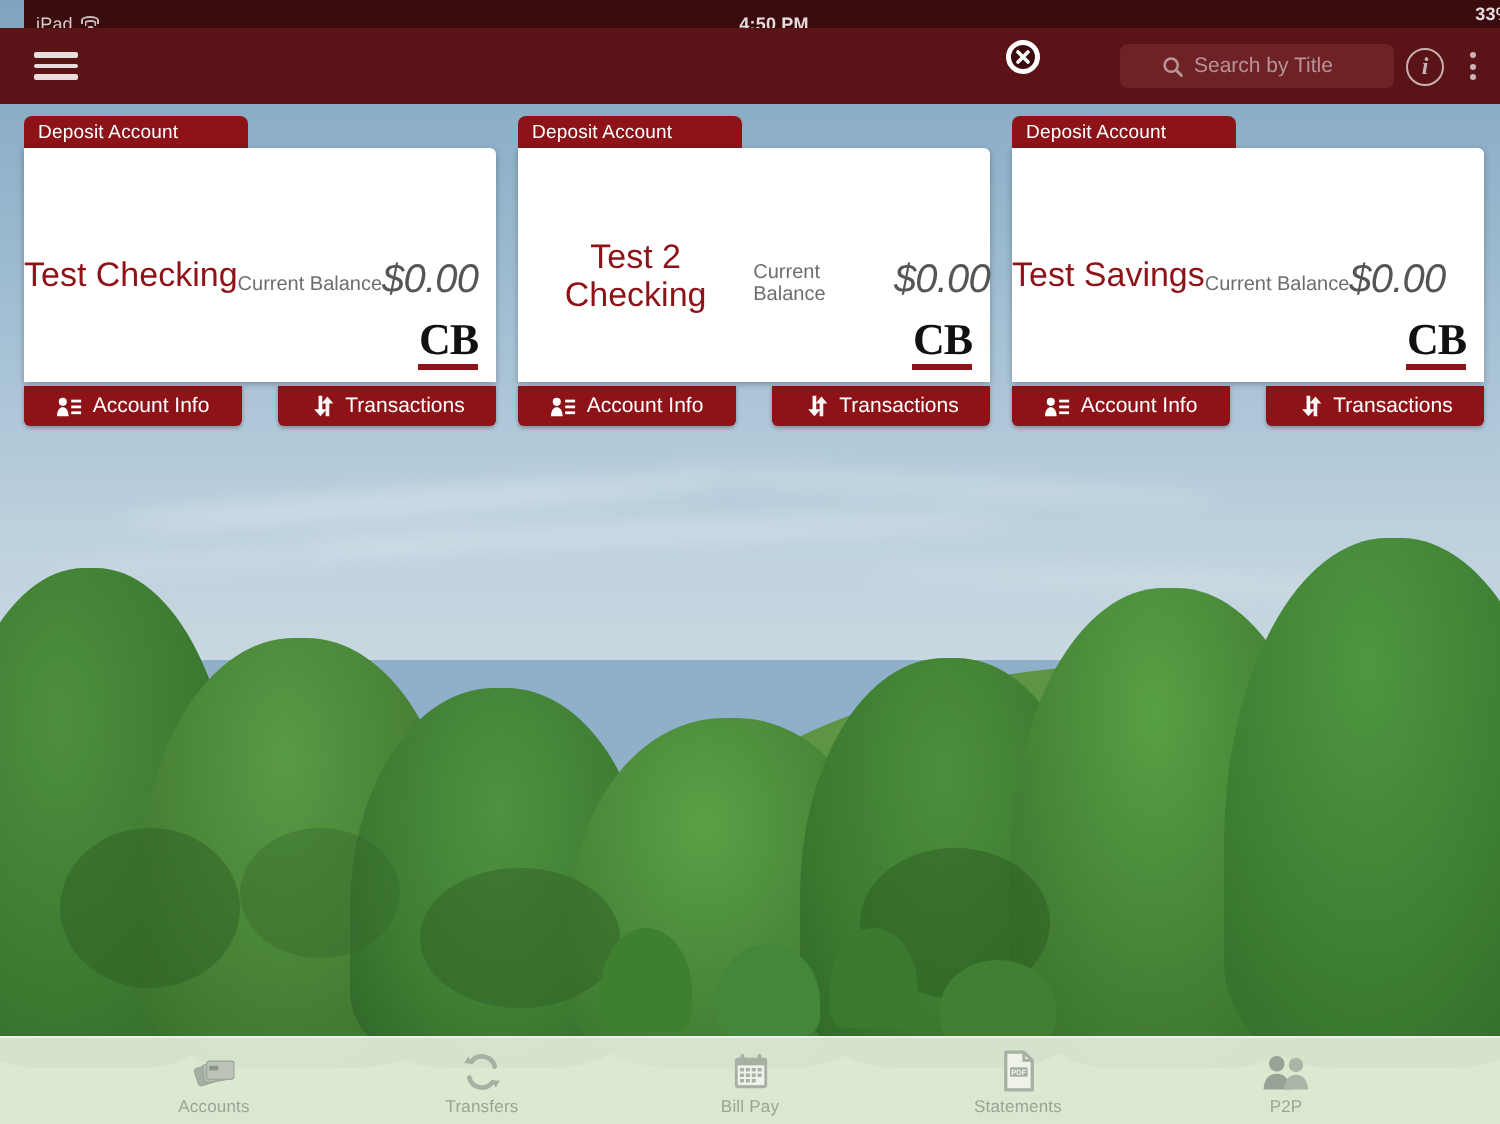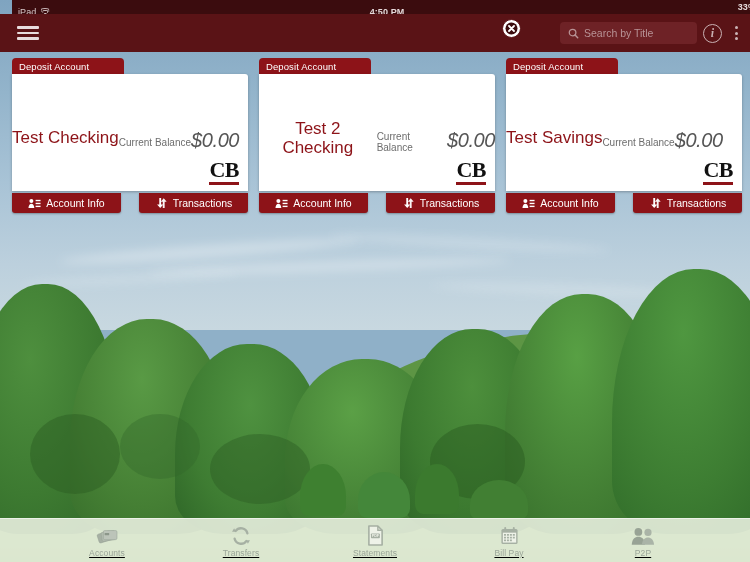--- a/index.html
+++ b/index.html
@@ -136,21 +136,21 @@
   }
   #promo-close svg { display:block; }
 
   
   #nav-right {
     position:absolute; right:6px; top:14px; height:38px; z-index:41;
     display:flex; align-items:center; gap:6px;
   }
   #search-box {
     width:137px; height:22px; background:#6e2226; border-radius:4px;
-    display:flex; align-items:center; padding:0 8px; gap:5px; cursor:text;
+    display:flex; align-items:center; padding:0 21px; gap:5px; cursor:text;
   }
   #search-box .ph { font-size:10.5px; color:#b89396; }
   .info-btn {
     width:19px; height:19px; border-radius:50%;
     border:1.4px solid #c9b0b2; color:#c9b0b2;
     display:flex; align-items:center; justify-content:center;
     font-family:"Liberation Serif", serif; font-style:italic;
     font-size:12px; font-weight:bold; cursor:pointer;
   }
   .kebab { width:16px; height:20px; display:flex; flex-direction:column;
@@ -204,21 +204,21 @@
 
   
   #tabbar {
     position:absolute; left:0; bottom:0; width:750px; height:44px; z-index:30;
     background:rgba(236,241,226,0.88);
     border-top:1px solid rgba(255,255,255,0.55);
     display:flex; align-items:center; justify-content:center; gap:62px;
   }
   .tab {
     width:72px; display:flex; flex-direction:column; align-items:center;
-    gap:2px; cursor:pointer;text-decoration:underline;
+    gap:2px; cursor:pointer;
   }
   .tab .tab-ico { height:22px; display:flex; align-items:flex-end; }
   .tab .tab-label { font-size:8.5px; color:#9aa598; letter-spacing:.1px; }
 </style>
 </head>
 <body>
 
 <div id="scene">
   <div class="sky"></div>
   <div class="cloudwisp c1"></div>
@@ -432,32 +432,20 @@
   <div class="tab">
     <span class="tab-ico">
       <svg width="20" height="20" viewBox="0 0 22 22" aria-hidden="true">
         <path d="M18 8 A7.2 7.2 0 0 0 5.2 5.4" fill="none" stroke="#a6b0a3" stroke-width="2.6" stroke-linecap="round"></path>
         <path d="M4 14 A7.2 7.2 0 0 0 16.8 16.6" fill="none" stroke="#a6b0a3" stroke-width="2.6" stroke-linecap="round"></path>
         <path d="M3.4 2.4 L5.6 6.4 L1.2 6.2 Z" fill="#a6b0a3"></path>
         <path d="M18.6 19.6 L16.4 15.6 L20.8 15.8 Z" fill="#a6b0a3"></path>
       </svg>
     </span>
     <span class="tab-label">Transfers</span>
-  </div>
-
-  <div class="tab">
-    <span class="tab-ico">
-      <svg width="17" height="21" viewBox="0 0 18 22" aria-hidden="true">
-        <path d="M2 1 H11.5 L16 5.4 V21 H2 Z" fill="#eef2e8" stroke="#a6b0a3" stroke-width="1.7" stroke-linejoin="round"></path>
-        <path d="M11.5 1 L11.5 5.4 L16 5.4" fill="none" stroke="#a6b0a3" stroke-width="1.5"></path>
-        <rect x="4.2" y="9" width="9.4" height="5" rx="0.8" fill="#a6b0a3"></rect>
-        <text x="8.9" y="13.1" font-family="Liberation Sans, sans-serif" font-size="4" font-weight="bold" fill="#eef2e8" text-anchor="middle">PDF</text>
-      </svg>
-    </span>
-    <span class="tab-label">Statements</span>
   </div>
 
   <div class="tab">
     <span class="tab-ico">
       <svg width="19" height="20" viewBox="0 0 20 21" aria-hidden="true">
         <rect x="1.5" y="3" width="17" height="16" rx="1.6" fill="#a6b0a3"></rect>
         <rect x="3" y="7" width="14" height="10.4" fill="#eef2e8"></rect>
         <rect x="4.5" y="1" width="2" height="3.6" rx="1" fill="#a6b0a3"></rect>
         <rect x="13.5" y="1" width="2" height="3.6" rx="1" fill="#a6b0a3"></rect>
         <g fill="#a6b0a3">
@@ -473,20 +461,32 @@
           <rect x="7.3" y="14.2" width="2.1" height="1.8"></rect>
           <rect x="10.4" y="14.2" width="2.1" height="1.8"></rect>
         </g>
       </svg>
     </span>
     <span class="tab-label">Bill Pay</span>
   </div>
 
   <div class="tab">
     <span class="tab-ico">
+      <svg width="17" height="21" viewBox="0 0 18 22" aria-hidden="true">
+        <path d="M2 1 H11.5 L16 5.4 V21 H2 Z" fill="#eef2e8" stroke="#a6b0a3" stroke-width="1.7" stroke-linejoin="round"></path>
+        <path d="M11.5 1 L11.5 5.4 L16 5.4" fill="none" stroke="#a6b0a3" stroke-width="1.5"></path>
+        <rect x="4.2" y="9" width="9.4" height="5" rx="0.8" fill="#a6b0a3"></rect>
+        <text x="8.9" y="13.1" font-family="Liberation Sans, sans-serif" font-size="4" font-weight="bold" fill="#eef2e8" text-anchor="middle">PDF</text>
+      </svg>
+    </span>
+    <span class="tab-label">Statements</span>
+  </div>
+
+  <div class="tab">
+    <span class="tab-ico">
       <svg width="24" height="19" viewBox="0 0 26 20" aria-hidden="true">
         <circle cx="8" cy="5" r="4.2" fill="#98a395"></circle>
         <path d="M0.8 19 C1.2 12.6 4.4 10.4 8 10.4 C11.6 10.4 14.8 12.6 15.2 19 Z" fill="#98a395"></path>
         <circle cx="18.4" cy="5.6" r="3.9" fill="#aab4a7"></circle>
         <path d="M11.8 19 C12.2 13.2 15.2 11 18.4 11 C21.6 11 24.6 13.2 25 19 Z" fill="#aab4a7"></path>
       </svg>
     </span>
     <span class="tab-label">P2P</span>
   </div>
 

